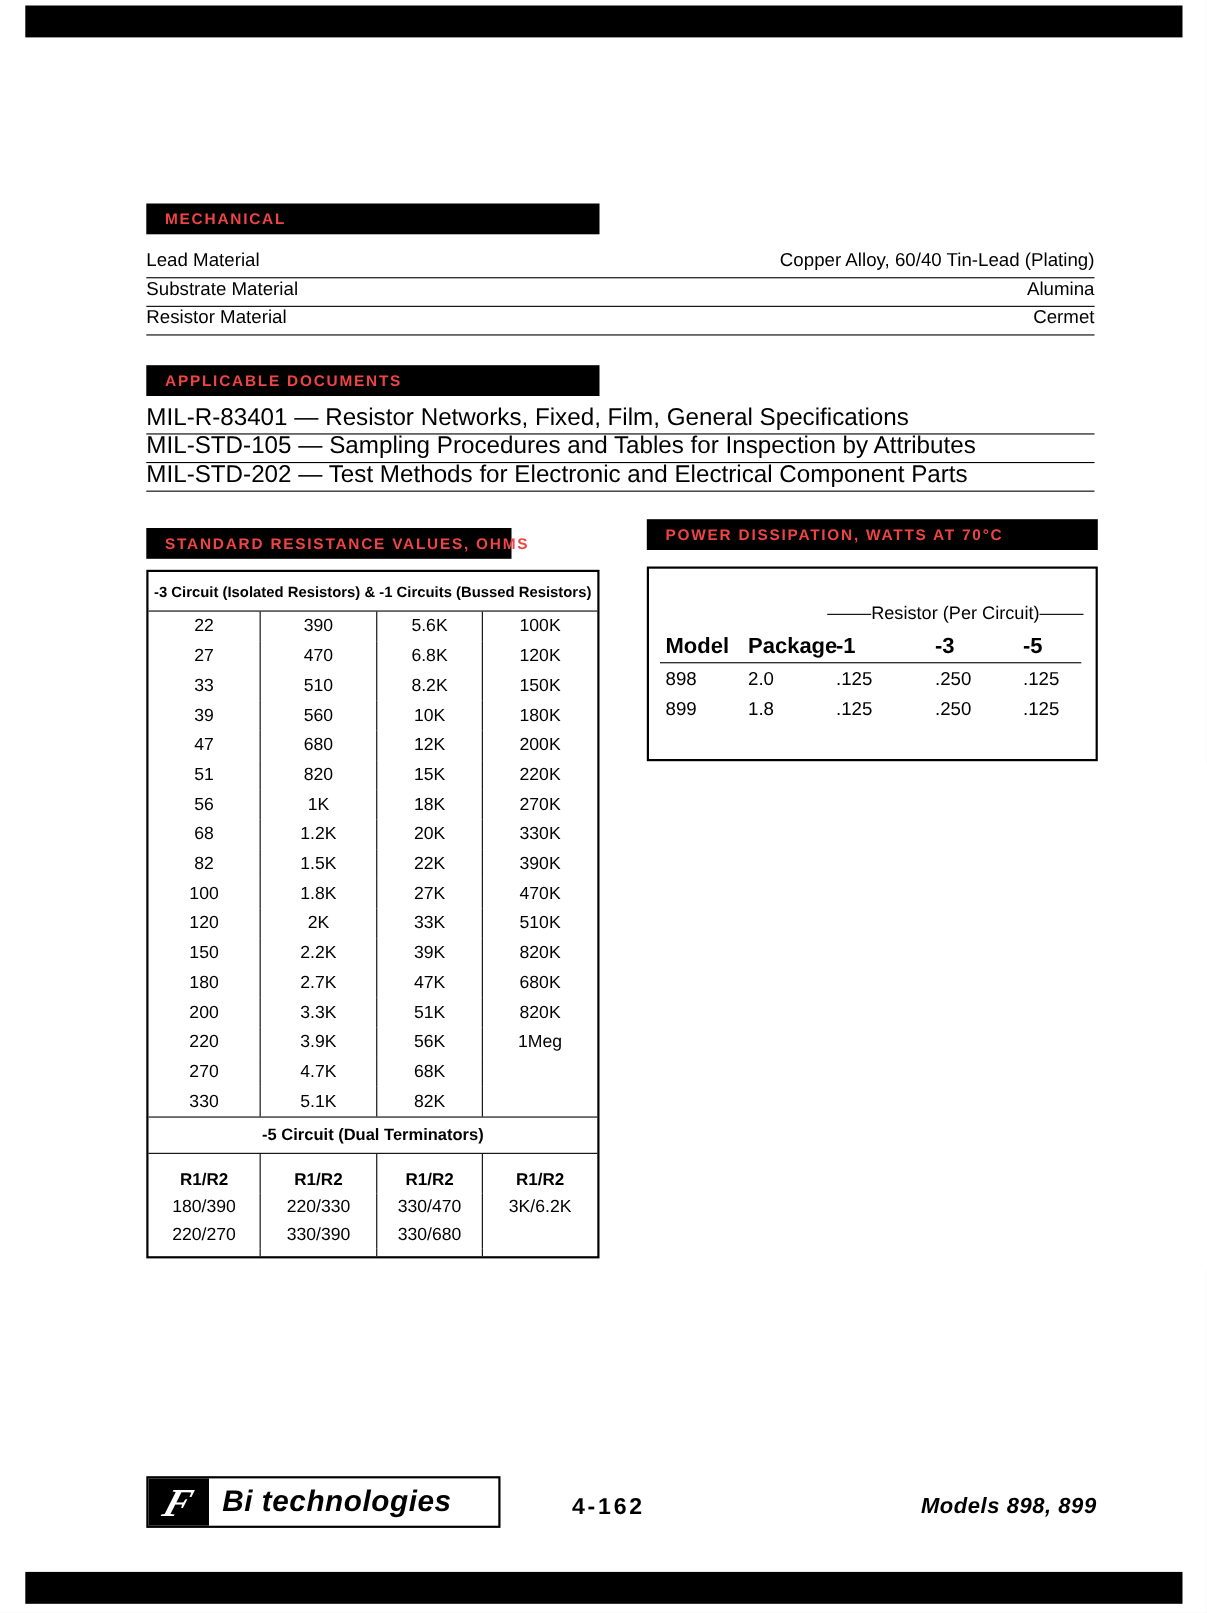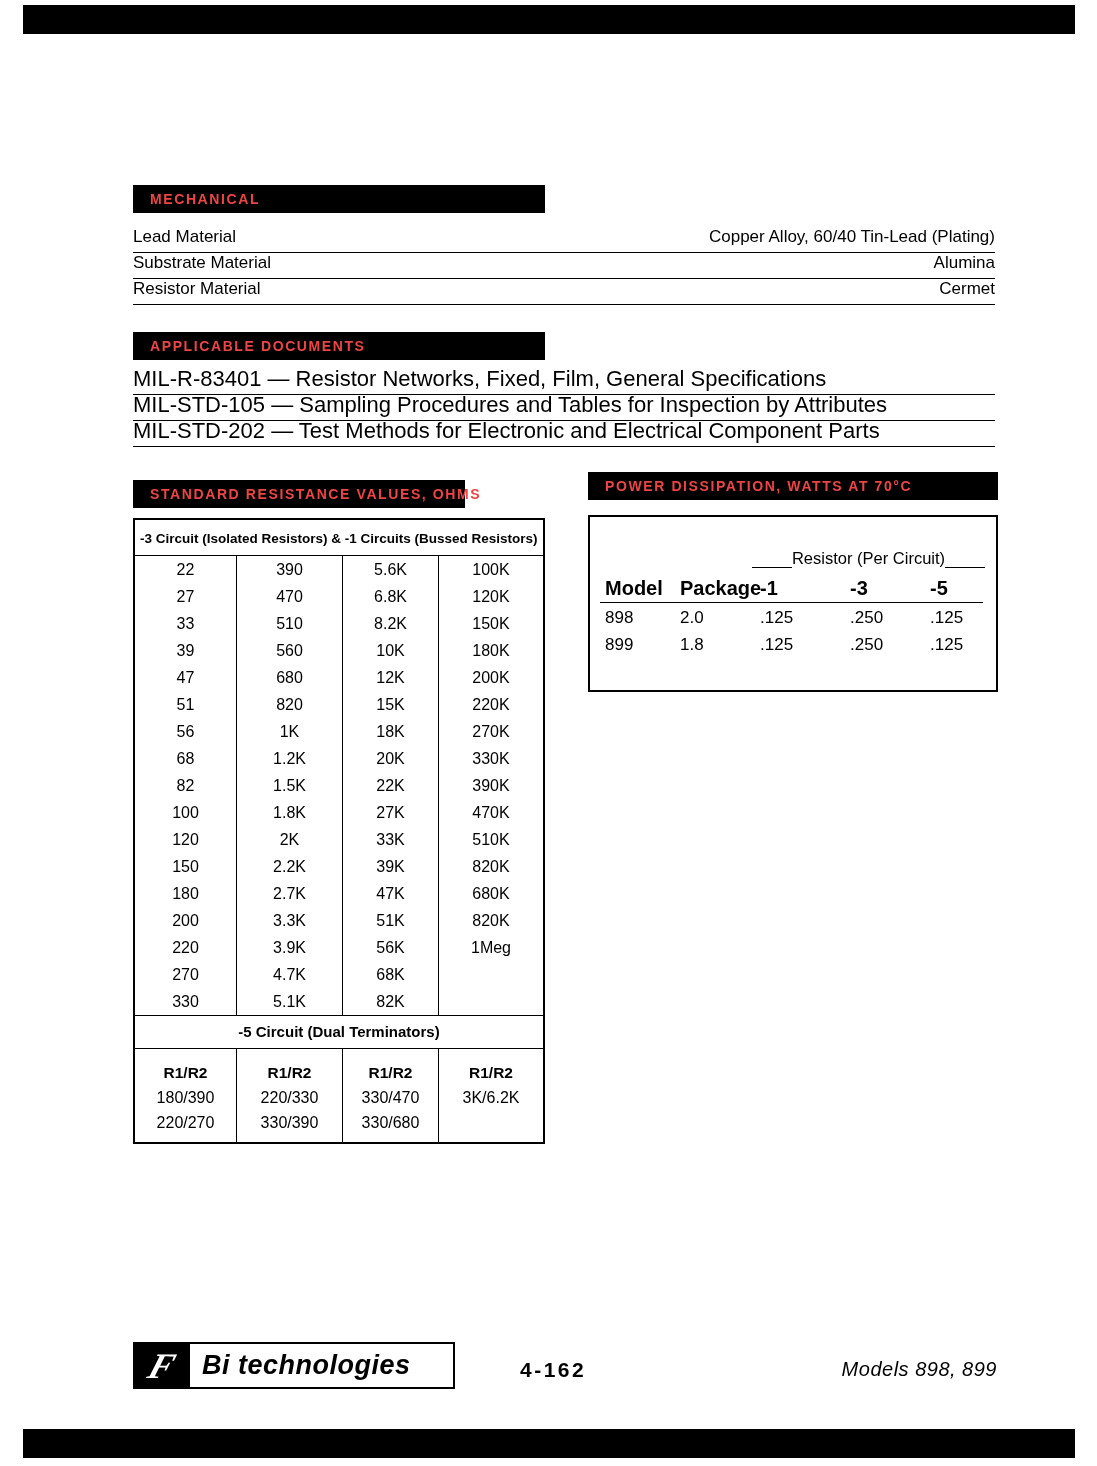--- a/index.html
+++ b/index.html
@@ -56,21 +56,21 @@
   .dual-h { height:36px; line-height:48px; text-align:center; font-weight:bold; font-size:15.5px; }
   .dual-c { height:25px; line-height:25px; text-align:center; font-size:16px; }
   .dual-s { height:7px; }
 
   
   .power-table {
     position:absolute; left:588px; top:515px; width:410px; height:177px;
     border:2px solid #000; background:#fff;
   }
   .span-header {
-    margin:32px 0 0 162px; width:233px; display:flex; align-items:flex-end;
+    margin:32px 0 0 162px; width:233px; display:flex; align-items:center;
     font-size:16.5px; white-space:nowrap;
   }
   .span-header .hline { flex:1; border-top:1.5px solid #000; }
   .power-grid-wrap { margin:8px 13px 0 10px; }
   .power-row { display:grid; grid-template-columns:75px 80px 90px 80px 1fr; padding-left:5px; }
   .power-row.head { font-weight:bold; font-size:20px; height:27px; line-height:24px; border-bottom:1.5px solid #000; }
   .power-row.body { font-size:17px; height:27px; line-height:30px; }
 
   
   .logo-box {
@@ -87,21 +87,21 @@
   }
   .logo-text {
     margin-left:12px; font-weight:bold; font-style:italic; font-size:27px;
     letter-spacing:0.5px; white-space:nowrap;
   }
   .page-number {
     position:absolute; left:520px; top:1358px; font-size:21px; font-weight:bold;
     letter-spacing:2.5px;
   }
   .models-label {
-    position:absolute; right:100px; top:1358px; font-size:20px; font-weight:normal;
+    position:absolute; right:100px; top:1358px; font-size:20px; font-weight:bold;
     font-style:italic; letter-spacing:0.5px;
   }
 </style>
 </head>
 <body>
 
 <div class="page">
 
   <div class="rule-bar top"></div>
 

